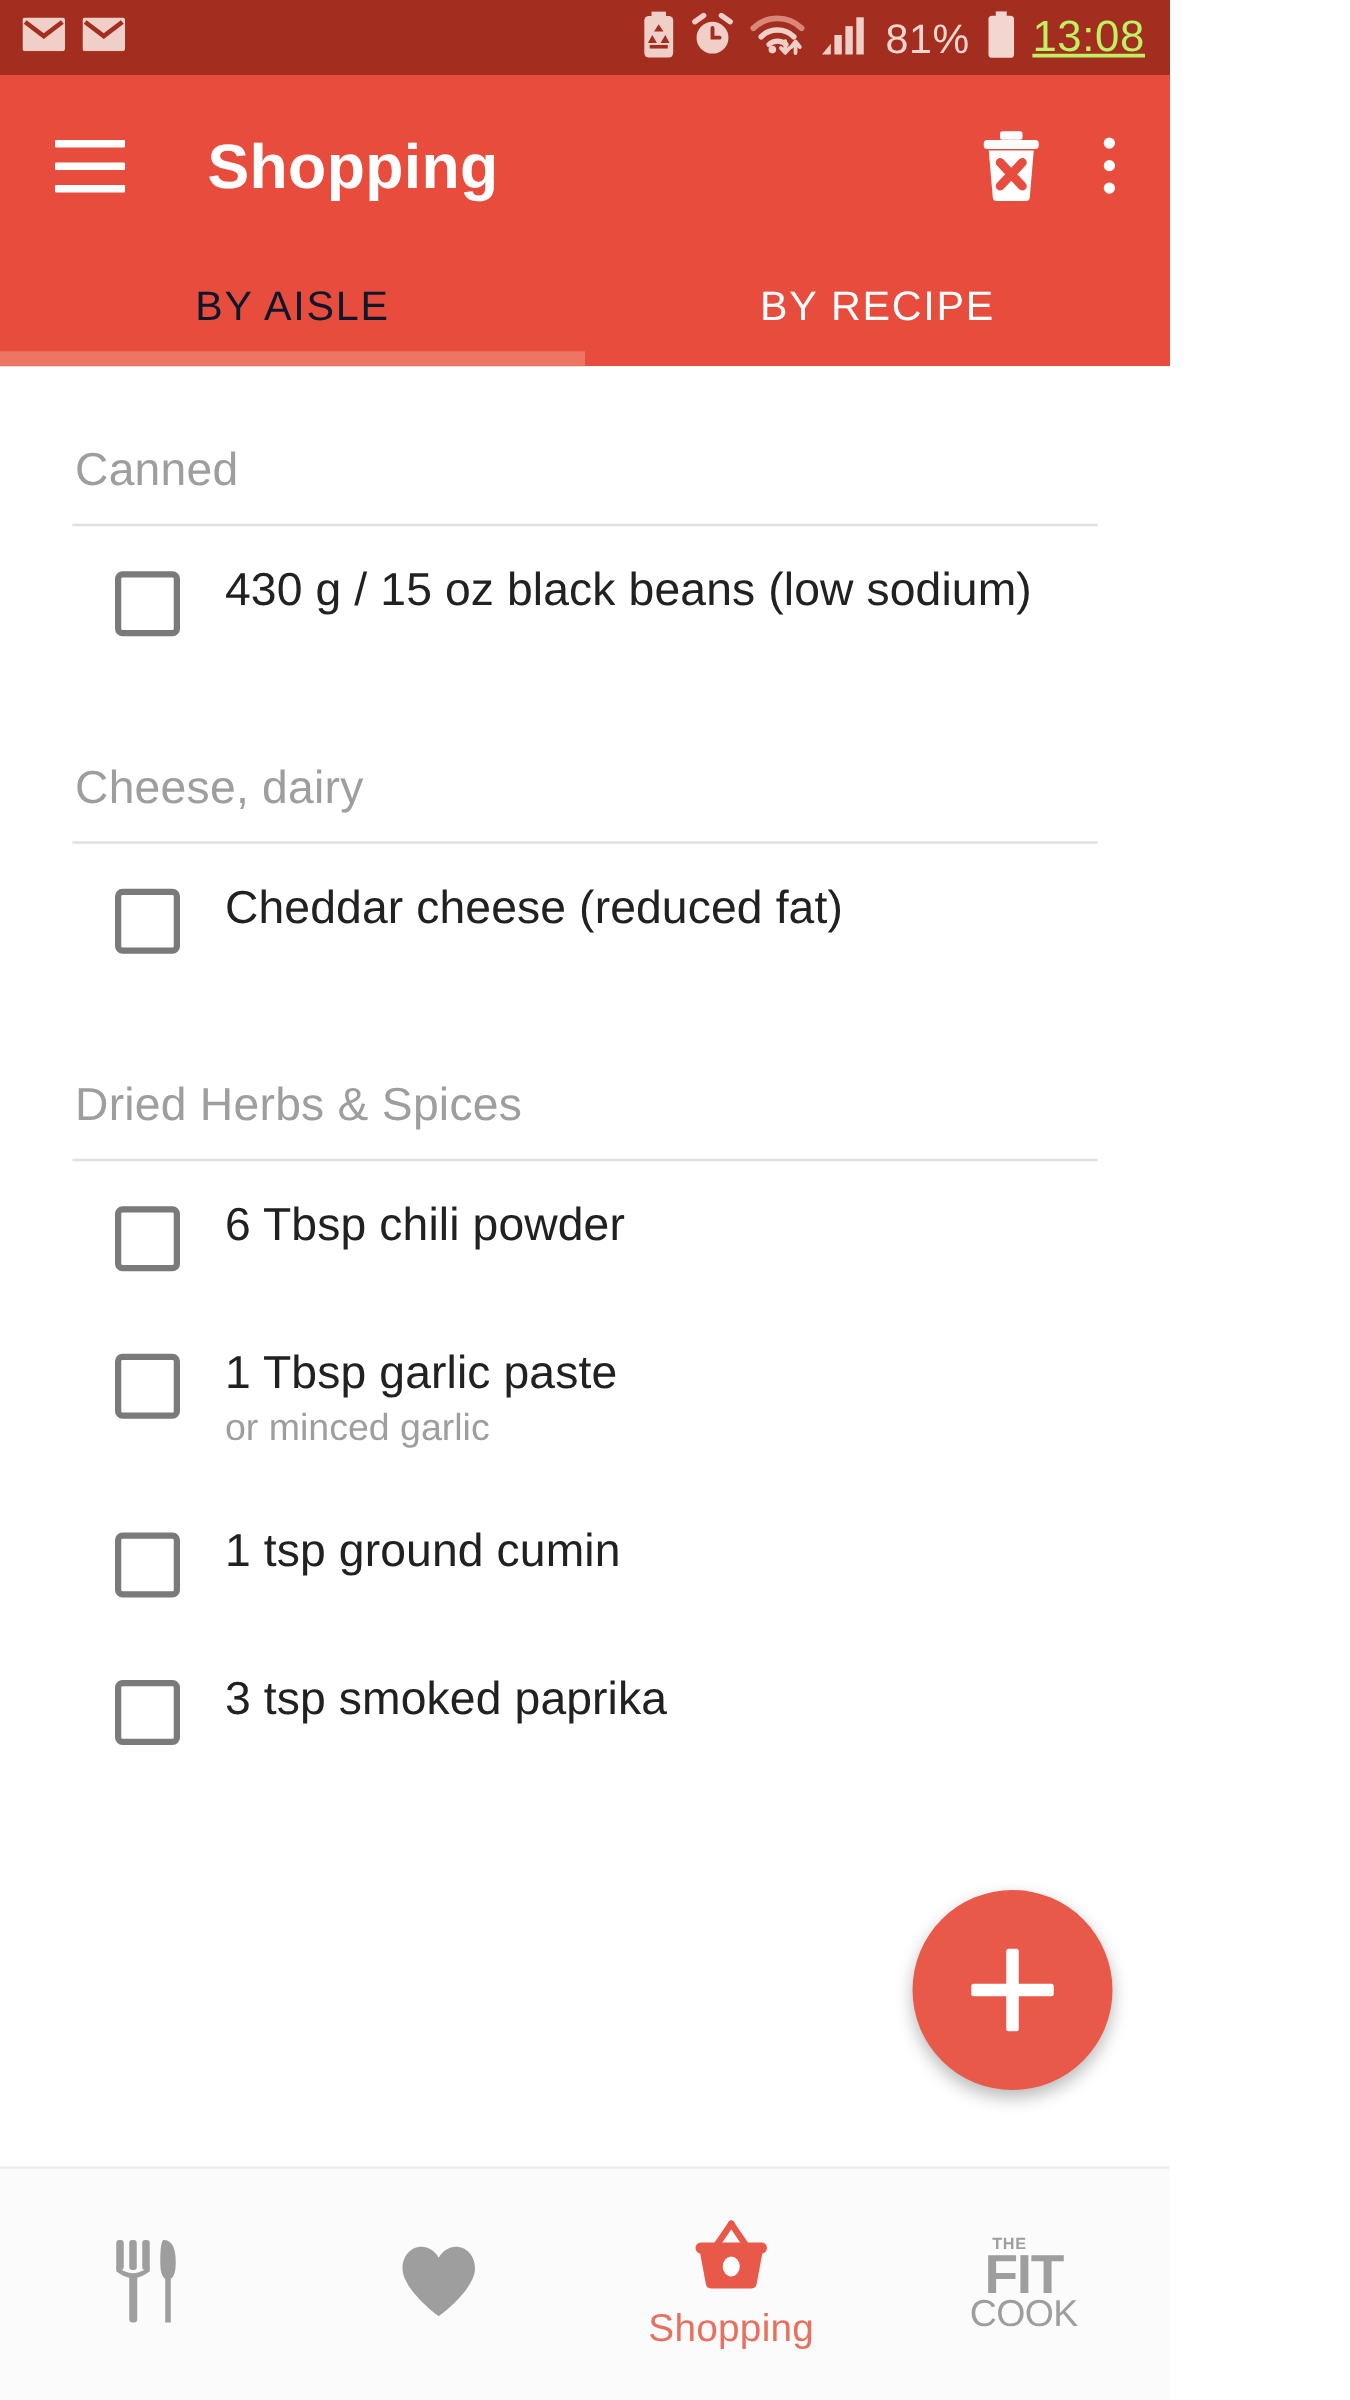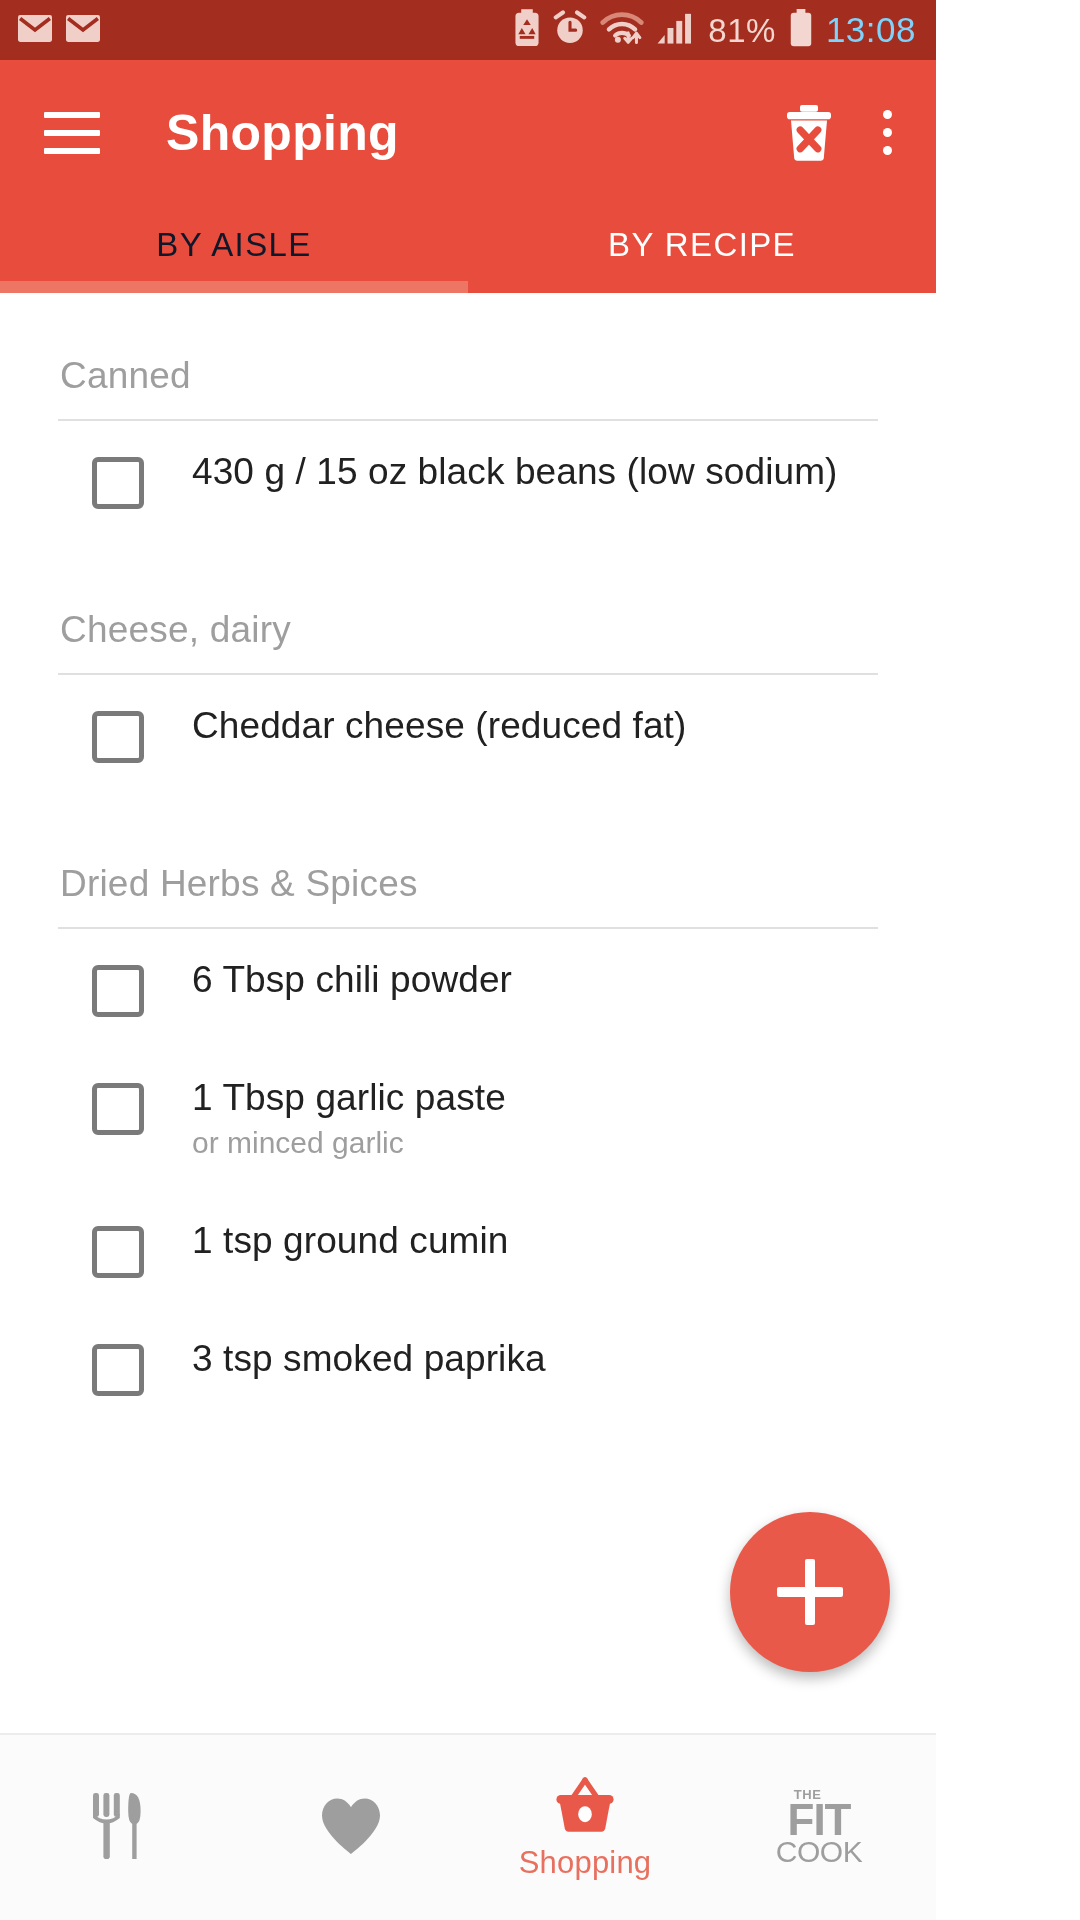--- a/index.html
+++ b/index.html
@@ -25,21 +25,21 @@
     padding:0 20px 0 18px;
     color:#f0cfc8;
   }
   .sb-left { display:flex; align-items:center; gap:14px; }
   .sb-right { margin-left:auto; display:flex; align-items:center; gap:13px; }
   .sb-icon { display:block; }
   .sb-text {
     font-size:33px; font-weight:400; color:#f2d6cf;
     letter-spacing:.5px; line-height:1;
   }
-  .sb-clock { font-size:35px; color:#7dd3fc; letter-spacing:.5px; }
+  .sb-clock { font-size:35px; color:#bef264; letter-spacing:.5px;text-decoration:underline; }
 
   
   .appbar {
     flex:0 0 233px;
     background:#e74c3c;
     display:flex; flex-direction:column;
   }
   .appbar-top {
     height:145px;
     display:flex; align-items:center;
@@ -112,21 +112,21 @@
   }
   .checkbox {
     flex:0 0 52px;
     width:52px; height:52px;
     border:5px solid #7a7a7a;
     border-radius:6px;
     background:#ffffff;
     margin-top:6px;
     cursor:pointer;
   }
-  .item-text { margin-left:48px; }
+  .item-text { margin-left:36px; }
   .item-label {
     font-size:37px; color:#212121; font-weight:400;
     line-height:1.15; letter-spacing:.1px;
   }
   .item-sub {
     font-size:30px; color:#9e9e9e; font-weight:400;
     margin-top:6px; line-height:1.15;
   }
   .sec-gap { height:22px; }
 

